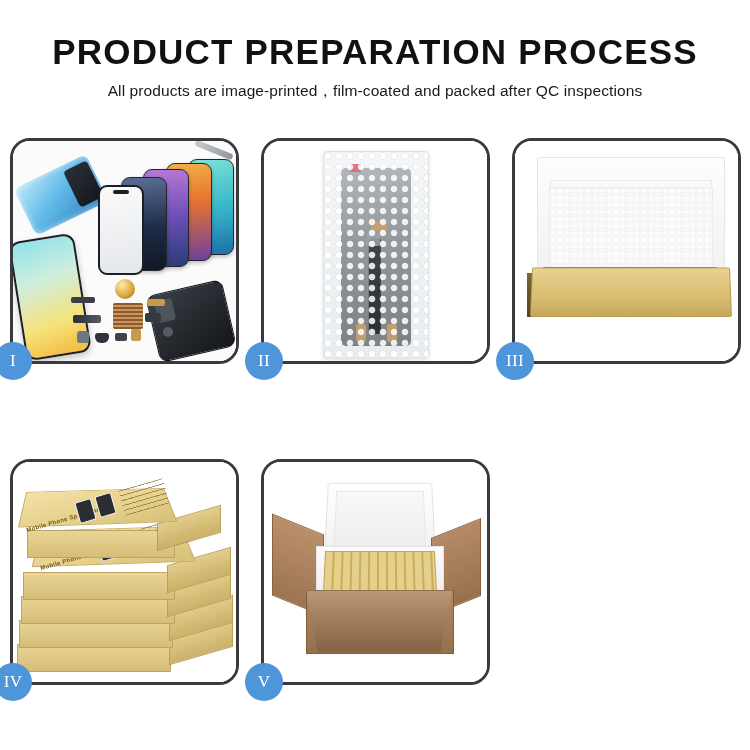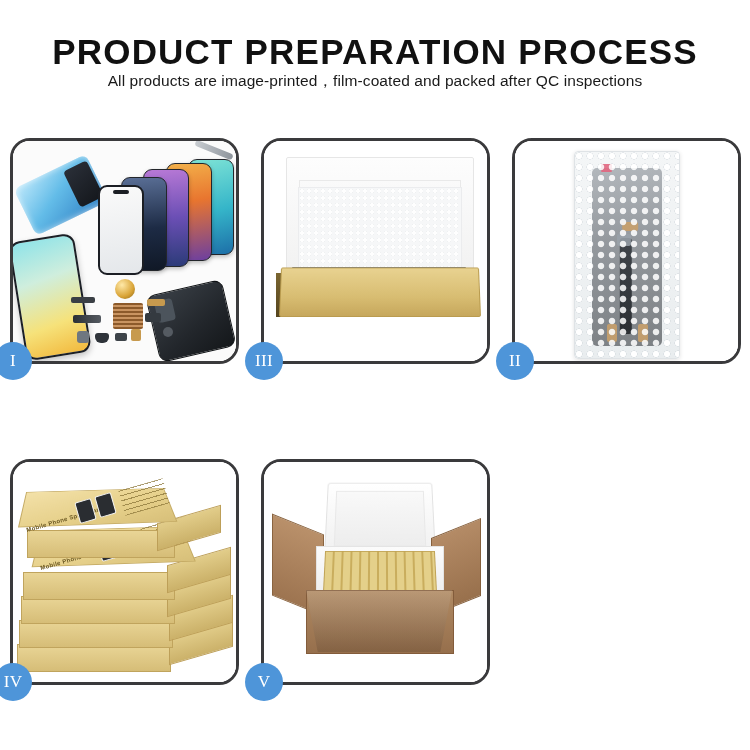--- a/index.html
+++ b/index.html
@@ -24,21 +24,21 @@
   }
   .page-title {
     font-size: 35px;
     font-weight: bold;
     letter-spacing: 1.2px;
     color: #111111;
     line-height: 1.05;
     white-space: nowrap;
   }
   .page-subtitle {
-    margin-top: 0;
+    margin-top: 10px;
     font-size: 15.5px;
     font-weight: normal;
     color: #1a1a1a;
     letter-spacing: 0.1px;
     white-space: nowrap;
   }
 
   
   .panel-grid {
     position: absolute;
@@ -426,54 +426,54 @@
         </div>
         <div class="tweezer"></div>
       </div>
     </div>
     <div class="badge">I</div>
   </div>
 
   <div class="panel">
     <div class="panel-inner">
       <div class="stage">
-        <div class="p3-bg"></div>
-        <div class="box3-lid"></div>
-        <div class="box3-foam"></div>
-        <div class="box3-flap-l"></div>
-        <div class="box3-flap-r"></div>
-        <div class="box3-contents"></div>
-        <div class="box3-tray"></div>
-      </div>
-    </div>
-    <div class="badge">III</div>
-  </div>
-
-  <div class="panel">
-    <div class="panel-inner">
-      <div class="stage">
         <div class="p2-bg"></div>
         <div class="bubble-bag">
           <div class="screen-in-bag"></div>
           <div class="flex-cable"></div>
           <div class="cable-chip"></div>
           <div class="cable-tan"></div>
           <div class="conn-l"></div>
           <div class="conn-r"></div>
           <div class="bag-tag"></div>
           <div class="bubble-overlay"></div>
         </div>
       </div>
     </div>
     <div class="badge">II</div>
   </div>
 
   <div class="panel">
     <div class="panel-inner">
       <div class="stage">
+        <div class="p3-bg"></div>
+        <div class="box3-lid"></div>
+        <div class="box3-foam"></div>
+        <div class="box3-flap-l"></div>
+        <div class="box3-flap-r"></div>
+        <div class="box3-contents"></div>
+        <div class="box3-tray"></div>
+      </div>
+    </div>
+    <div class="badge">III</div>
+  </div>
+
+  <div class="panel">
+    <div class="panel-inner">
+      <div class="stage">
         <div class="p4-bg"></div>
         <div class="stack">
 
           <div class="sbox sb-front-face" style="top:164px; left:2px; width:152px;"></div>
           <div class="sbox sb-side-face" style="top:148px; right:6px;"></div>
           <div class="sbox sb-front-face" style="top:140px; left:4px; width:152px;"></div>
           <div class="sbox sb-side-face" style="top:124px; right:6px;"></div>
           <div class="sbox sb-front-face" style="top:116px; left:6px; width:152px;"></div>
           <div class="sbox sb-side-face" style="top:100px; right:8px;"></div>
           <div class="sbox sb-front-face" style="top:92px;  left:8px; width:150px;"></div>

